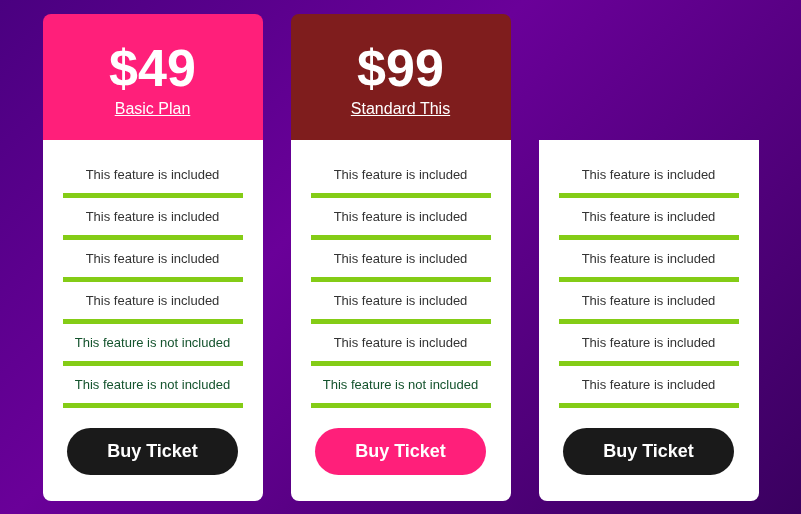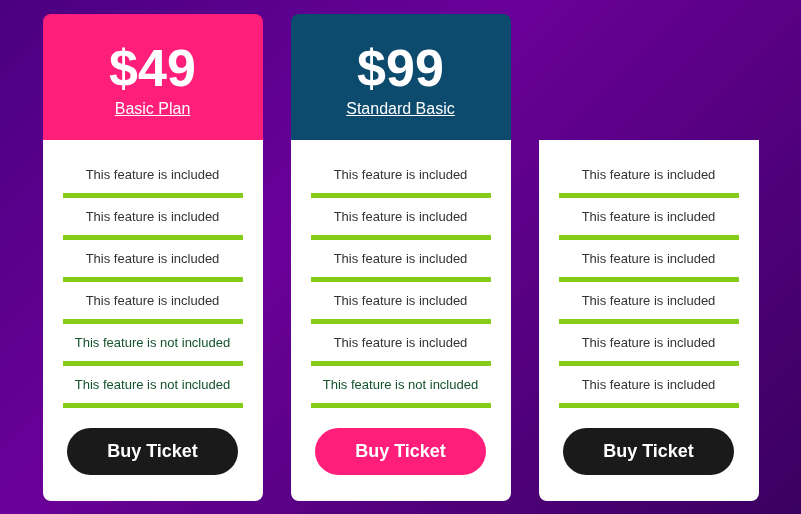--- a/index.html
+++ b/index.html
@@ -36,21 +36,21 @@
       padding: 28px 20px 22px;
       border-radius: 8px 8px 0 0;
       text-align: center;
     }
 
     .card-header.pink {
       background: #ff1f7a;
     }
 
     .card-header.dark {
-      background: #0c4a6e;
+      background: #7f1d1d;
     }
 
     .price {
       font-size: 52px;
       font-weight: 800;
       color: white;
       line-height: 1;
     }
 
     .plan-name {
@@ -148,21 +148,21 @@
         </div>
         <div class="card-footer"><button class="buy-btn dark-btn">Buy Ticket</button></div>
         <div class="zigzag-container"><svg width="220" height="18" viewBox="0 0 220 18">
             <path d="M0,0 L0,0 L10,18 L20,0 L30,18 L40,0 L50,18 L60,0 L70,18 L80,0 L90,18 L100,0 L110,18 L120,0 L130,18 L140,0 L150,18 L160,0 L170,18 L180,0 L190,18 L200,0 L210,18 L220,0 L220,0 Z" fill="white"></path>
           </svg></div>
       </div>
     </div>
     <div class="pricing-card">
       <div class="card-header dark">
         <div class="price">$99</div>
-        <div class="plan-name">Standard Basic</div>
+        <div class="plan-name">Standard This</div>
       </div>
       <div class="card-bottom-wrapper">
         <div class="card-body">
           <ul class="feature-list">
             <li class="included">This feature is included</li>
             <li class="included">This feature is included</li>
             <li class="included">This feature is included</li>
             <li class="included">This feature is included</li>
             <li class="included">This feature is included</li>
             <li class="not-included">This feature is not included</li>

